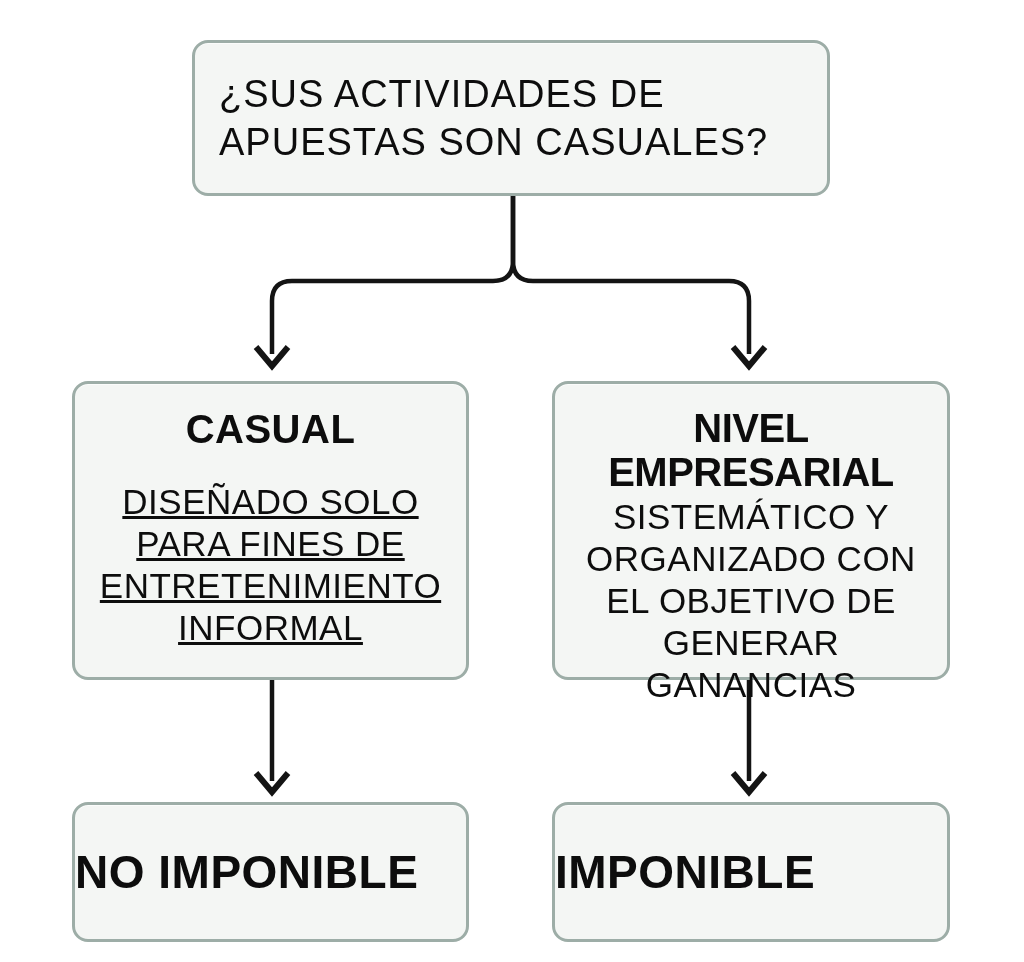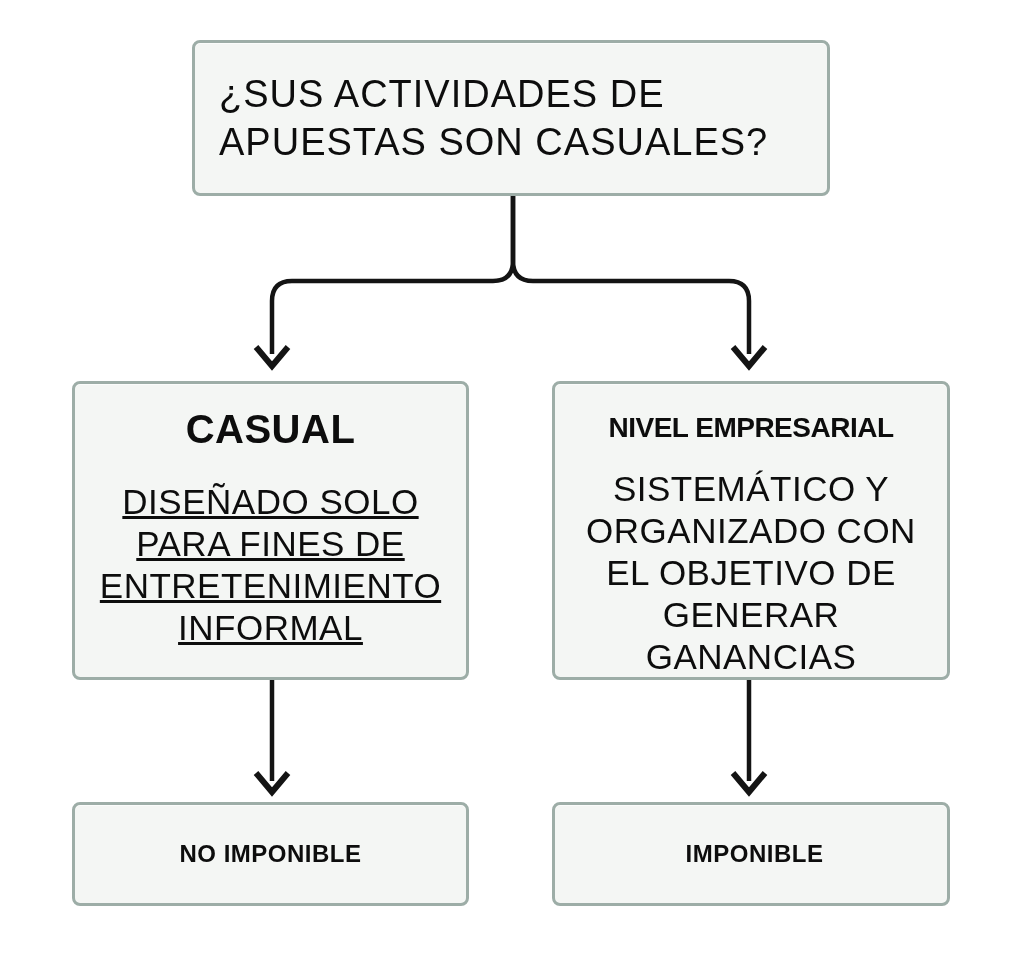--- a/index.html
+++ b/index.html
@@ -30,21 +30,21 @@
   }
   .connectors path.arrowhead{
     stroke-width:6px;
     stroke-linejoin:miter;
   }
   .node{
     position:absolute;
     box-sizing:border-box;
     background:var(--node-fill);
     border:3px solid var(--node-border);
-    border-radius:8px;
+    border-radius:16px;
     box-shadow:inset 0 1px 0 rgba(255,255,255,.65);
   }
   .node-question{
     left:192px;top:40px;width:638px;height:156px;
     display:flex;align-items:center;
     padding:0 18px 0 24px;
     font-size:38px;line-height:48px;letter-spacing:1px;
     white-space:pre-line;
     text-align:left;
   }
@@ -54,36 +54,36 @@
     padding-top:22px;
   }
   .node-casual{left:72px;width:397px;}
   .node-business{left:552px;width:398px;}
   .mid-title{
     font-weight:bold;
     font-size:40px;line-height:46px;
     letter-spacing:0.5px;
   }
   .node-business .mid-title{
-    font-size:28px;line-height:44px;letter-spacing:-0.5px;
+    font-size:40px;line-height:44px;letter-spacing:-0.5px;
   }
   .mid-body{
     font-size:35px;line-height:42px;letter-spacing:0.5px;
     white-space:pre-line;
   }
   .node-casual .mid-body{margin-top:29px;text-decoration:underline;}
-  .node-business .mid-body{margin-top:18px;}
+  .node-business .mid-body{margin-top:2px;}
   .node-bottom{
-    top:802px;height:104px;
-    display:flex;align-items:center;justify-content:center;
-    font-weight:bold;font-size:24px;letter-spacing:0.5px;
+    top:802px;height:140px;
+    display:flex;align-items:center;
+    font-weight:bold;font-size:46px;letter-spacing:0.5px;
     text-align:center;
   }
   .node-not-taxable{left:72px;width:397px;}
-  .node-taxable{left:552px;width:398px;padding-left:7px;}
+  .node-taxable{left:552px;width:398px;}
 </style>
 </head>
 <body>
 
 <div class="canvas">
 
   <svg class="connectors" viewBox="0 0 1024 962" xmlns="http://www.w3.org/2000/svg">
     <path d="M513 196 L513 261 Q513 281 493 281 L292 281 Q272 281 272 301 L272 354"></path>
     <path d="M513 196 L513 261 Q513 281 533 281 L729 281 Q749 281 749 301 L749 354"></path>
     <path class="arrowhead" d="M256 347 L272 366 L288 347"></path>

